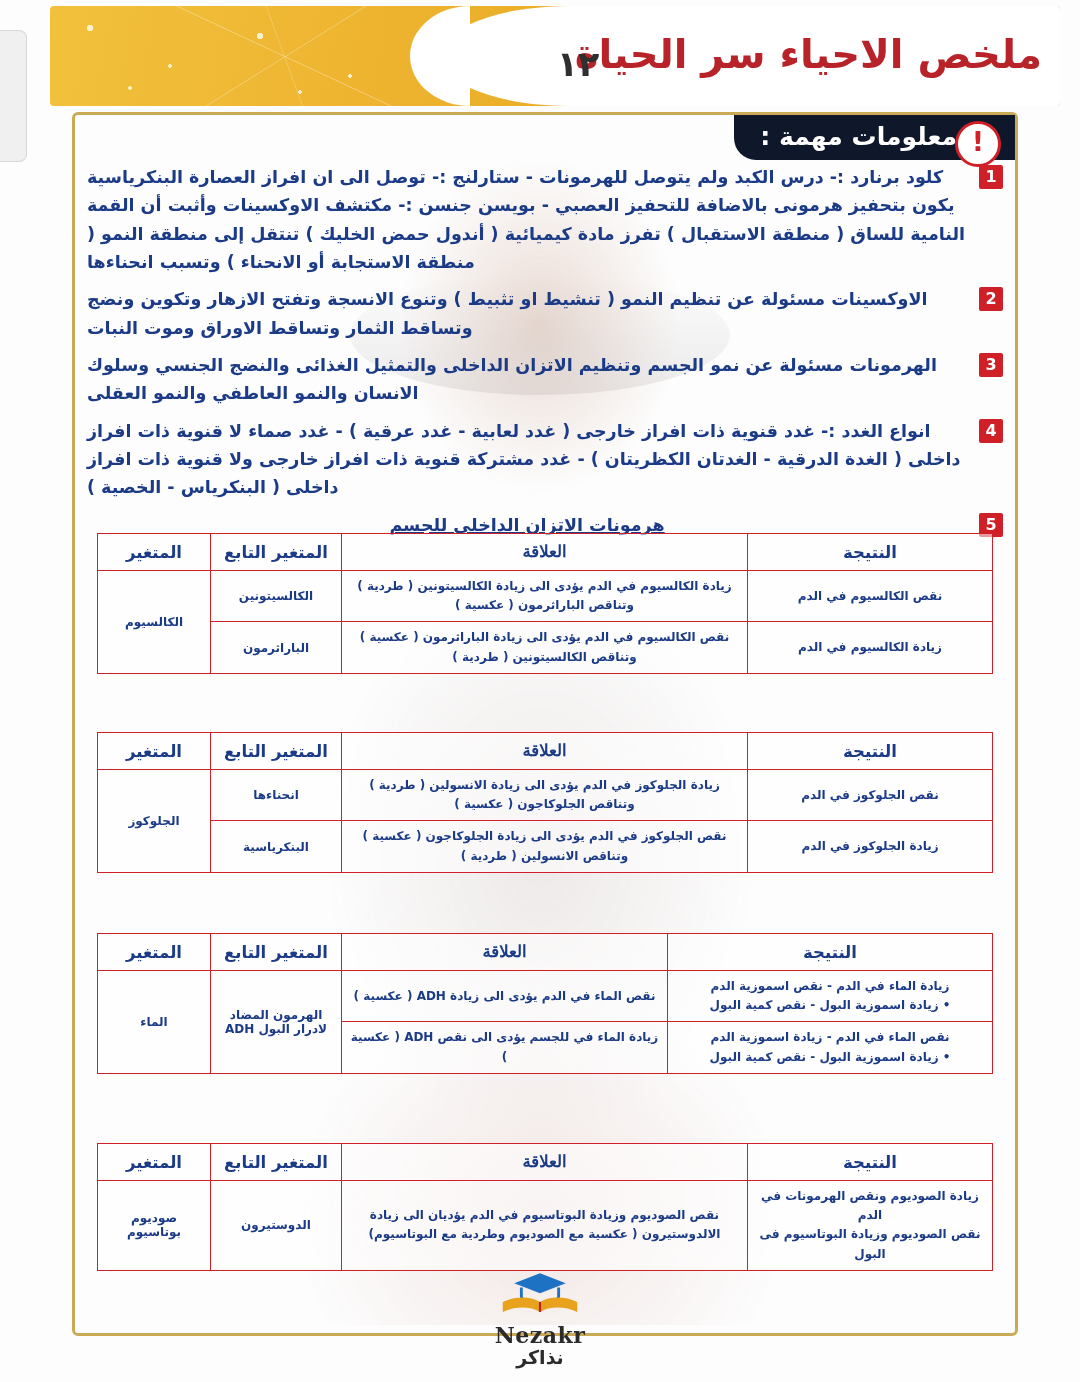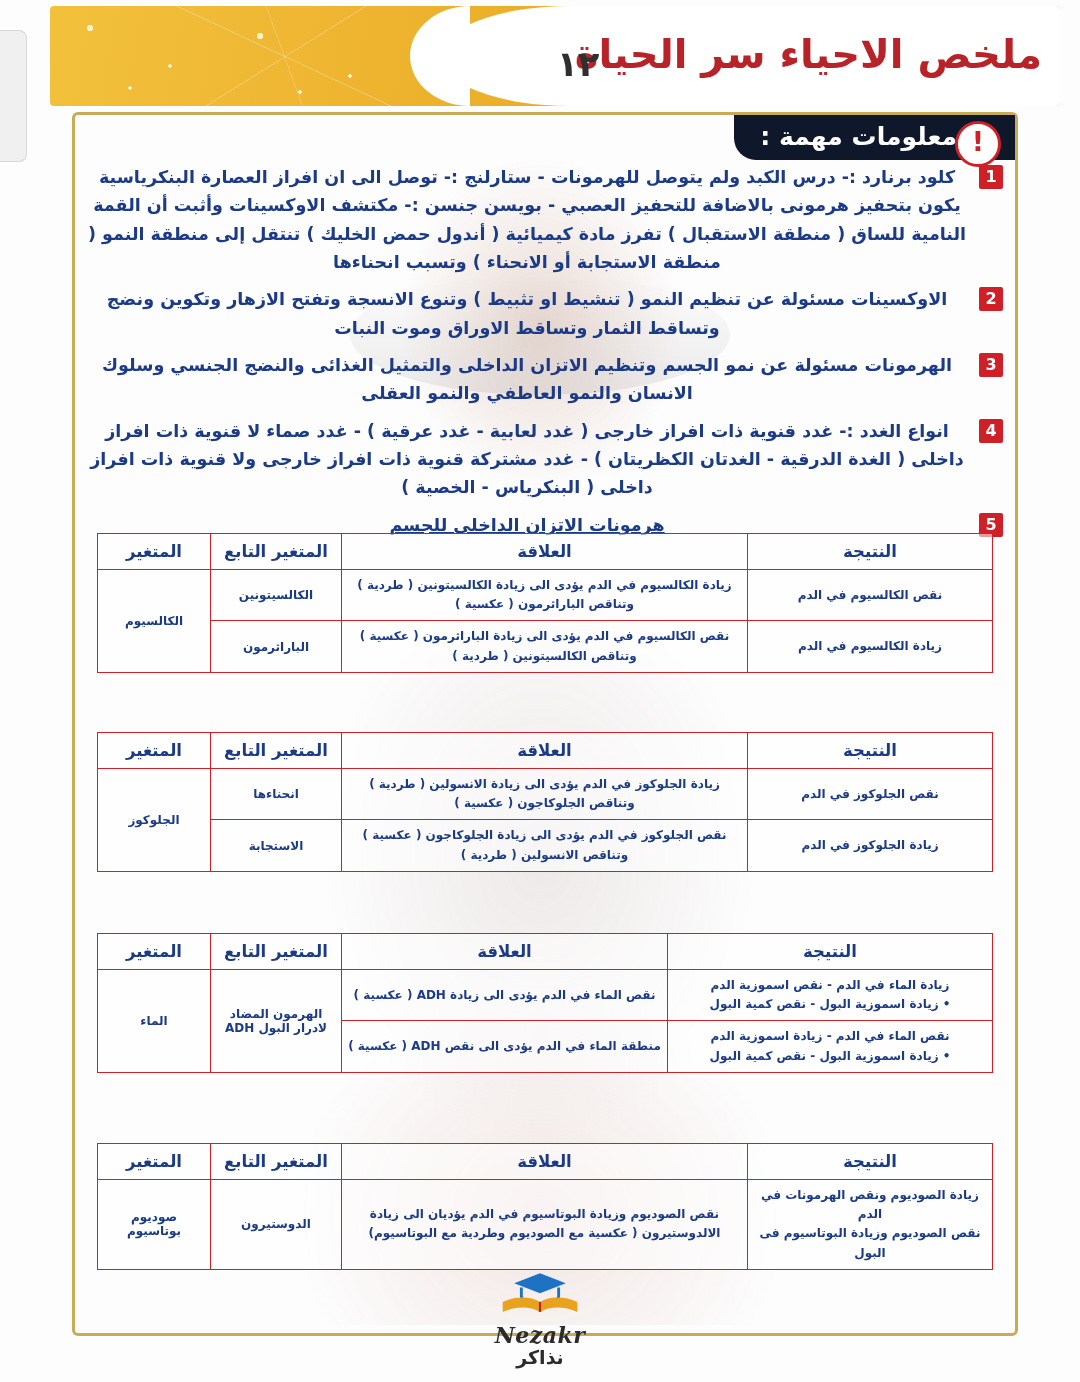--- a/index.html
+++ b/index.html
@@ -110,62 +110,62 @@
   .notes{position:absolute;right:10px;top:48px;width:918px;}
   .note{position:relative;margin-bottom:9px;padding-right:38px;}
   .note .num{
     position:absolute;right:2px;top:2px;
     width:24px;height:24px;background:#cf2027;color:#fff;
     font-size:16px;font-weight:bold;text-align:center;line-height:24px;
     border-radius:2px;
   }
   .note .txt{
     color:#1b3b86;font-size:17.5px;font-weight:bold;line-height:1.62;
-    text-align:center;
+    text-align:left;
   }
   .note.n5 .txt{text-align:center;text-decoration:underline;}
   
   .tbl{
     position:absolute;left:22px;width:896px;
     border-collapse:collapse;
     table-layout:fixed;
   }
   .tbl td,.tbl th{
     border:1.6px solid #cf2027;
     padding:6px 6px;
     font-size:12px;font-weight:bold;
     text-align:center;vertical-align:middle;
     color:#1b3b86;
     background:rgba(255,255,255,.55);
   }
   .tbl th{color:#1b3b86;font-size:16.5px;padding:8px 4px;}
   .col-var{width:104px;}
   .col-dep{width:122px;}
-  .col-rel{width:auto;}
+  .col-rel{width:auto;font-family:Liberation Serif, serif;}
   .col-res{width:236px;}
   .res{color:#cf2027;}
   .varname{color:#cf2027;}
   .relcell{line-height:1.6;}
   .rescell{line-height:1.6;}
   
   #t1{top:418px;}
   #t2{top:617px;}
   #t3{top:818px;}
   #t4{top:1028px;}
   
   .footer{
     position:absolute;left:0;right:0;bottom:14px;
     text-align:center;
   }
   .logo-mark{
     display:block;margin:0 auto 2px;width:86px;height:52px;
   }
   .logo-text{
     font-family:"DejaVu Serif","Liberation Serif",serif;
-    font-style:italic;font-weight:bold;font-size:22px;color:#2b2b2b;
+    font-weight:bold;font-size:22px;color:#2b2b2b;
     letter-spacing:.5px;
   }
   .logo-ar{
     font-size:19px;font-weight:bold;color:#2b2b2b;margin-top:-2px;
   }
   .edge-tab{
     position:absolute;left:0;top:30px;width:26px;height:130px;
     background:#f0f0f0;border:1px solid #d8d8d8;border-left:none;
     border-radius:0 8px 8px 0;
   }
@@ -247,21 +247,21 @@
       </tr>
       <tr>
         <td class="res rescell">نقص الجلوكوز في الدم</td>
         <td class="relcell">زيادة الجلوكوز في الدم يؤدى الى زيادة الانسولين ( طردية ) وتناقص الجلوكاجون ( عكسية )</td>
         <td>انحناءها</td>
         <td rowspan="2">الجلوكوز</td>
       </tr>
       <tr>
         <td class="res rescell">زيادة الجلوكوز في الدم</td>
         <td class="relcell">نقص الجلوكوز في الدم يؤدى الى زيادة الجلوكاجون ( عكسية ) وتناقص الانسولين ( طردية )</td>
-        <td>الاستجابة</td>
+        <td>البنكرياسية</td>
       </tr>
     </tbody>
       </table>
 
     <table class="tbl" id="t3">
       <tbody>
           <tr>
         <th class="col-res" style="width:316px">النتيجة</th>
         <th class="col-rel">العلاقة</th>
         <th class="col-dep">المتغير التابع</th>
@@ -270,21 +270,21 @@
       <tr>
         <td class="res rescell" style="white-space:pre-line">زيادة الماء في الدم - نقص اسموزية الدم
 • زيادة اسموزية البول - نقص كمية البول</td>
         <td class="relcell">نقص الماء في الدم يؤدى الى زيادة ADH ( عكسية )</td>
         <td rowspan="2" class="res">الهرمون المضاد لادرار البول ADH</td>
         <td rowspan="2" class="varname">الماء</td>
       </tr>
       <tr>
         <td class="res rescell" style="white-space:pre-line">نقص الماء في الدم - زيادة اسموزية الدم
 • زيادة اسموزية البول - نقص كمية البول</td>
-        <td class="relcell">منطقة الماء في الدم يؤدى الى نقص ADH ( عكسية )</td>
+        <td class="relcell">زيادة الماء في للجسم يؤدى الى نقص ADH ( عكسية )</td>
       </tr>
     </tbody>
       </table>
 
     <table class="tbl" id="t4">
       <tbody>
           <tr>
         <th class="col-res">النتيجة</th>
         <th class="col-rel">العلاقة</th>
         <th class="col-dep">المتغير التابع</th>

